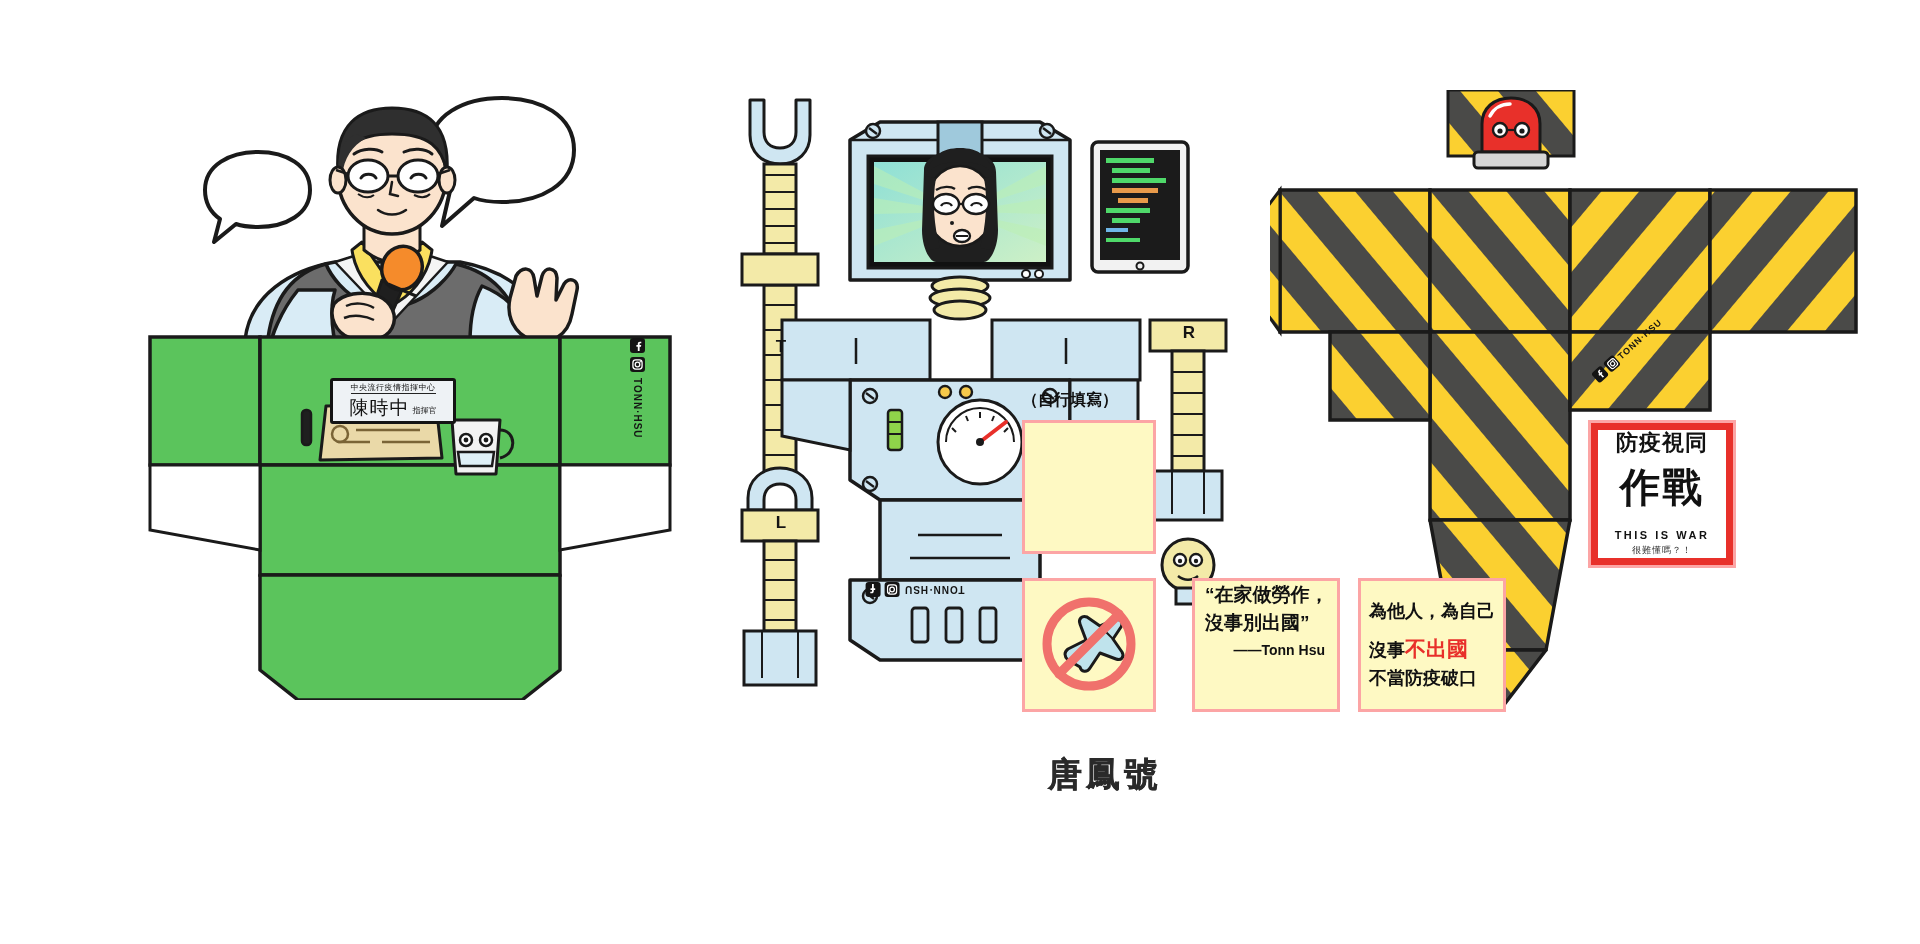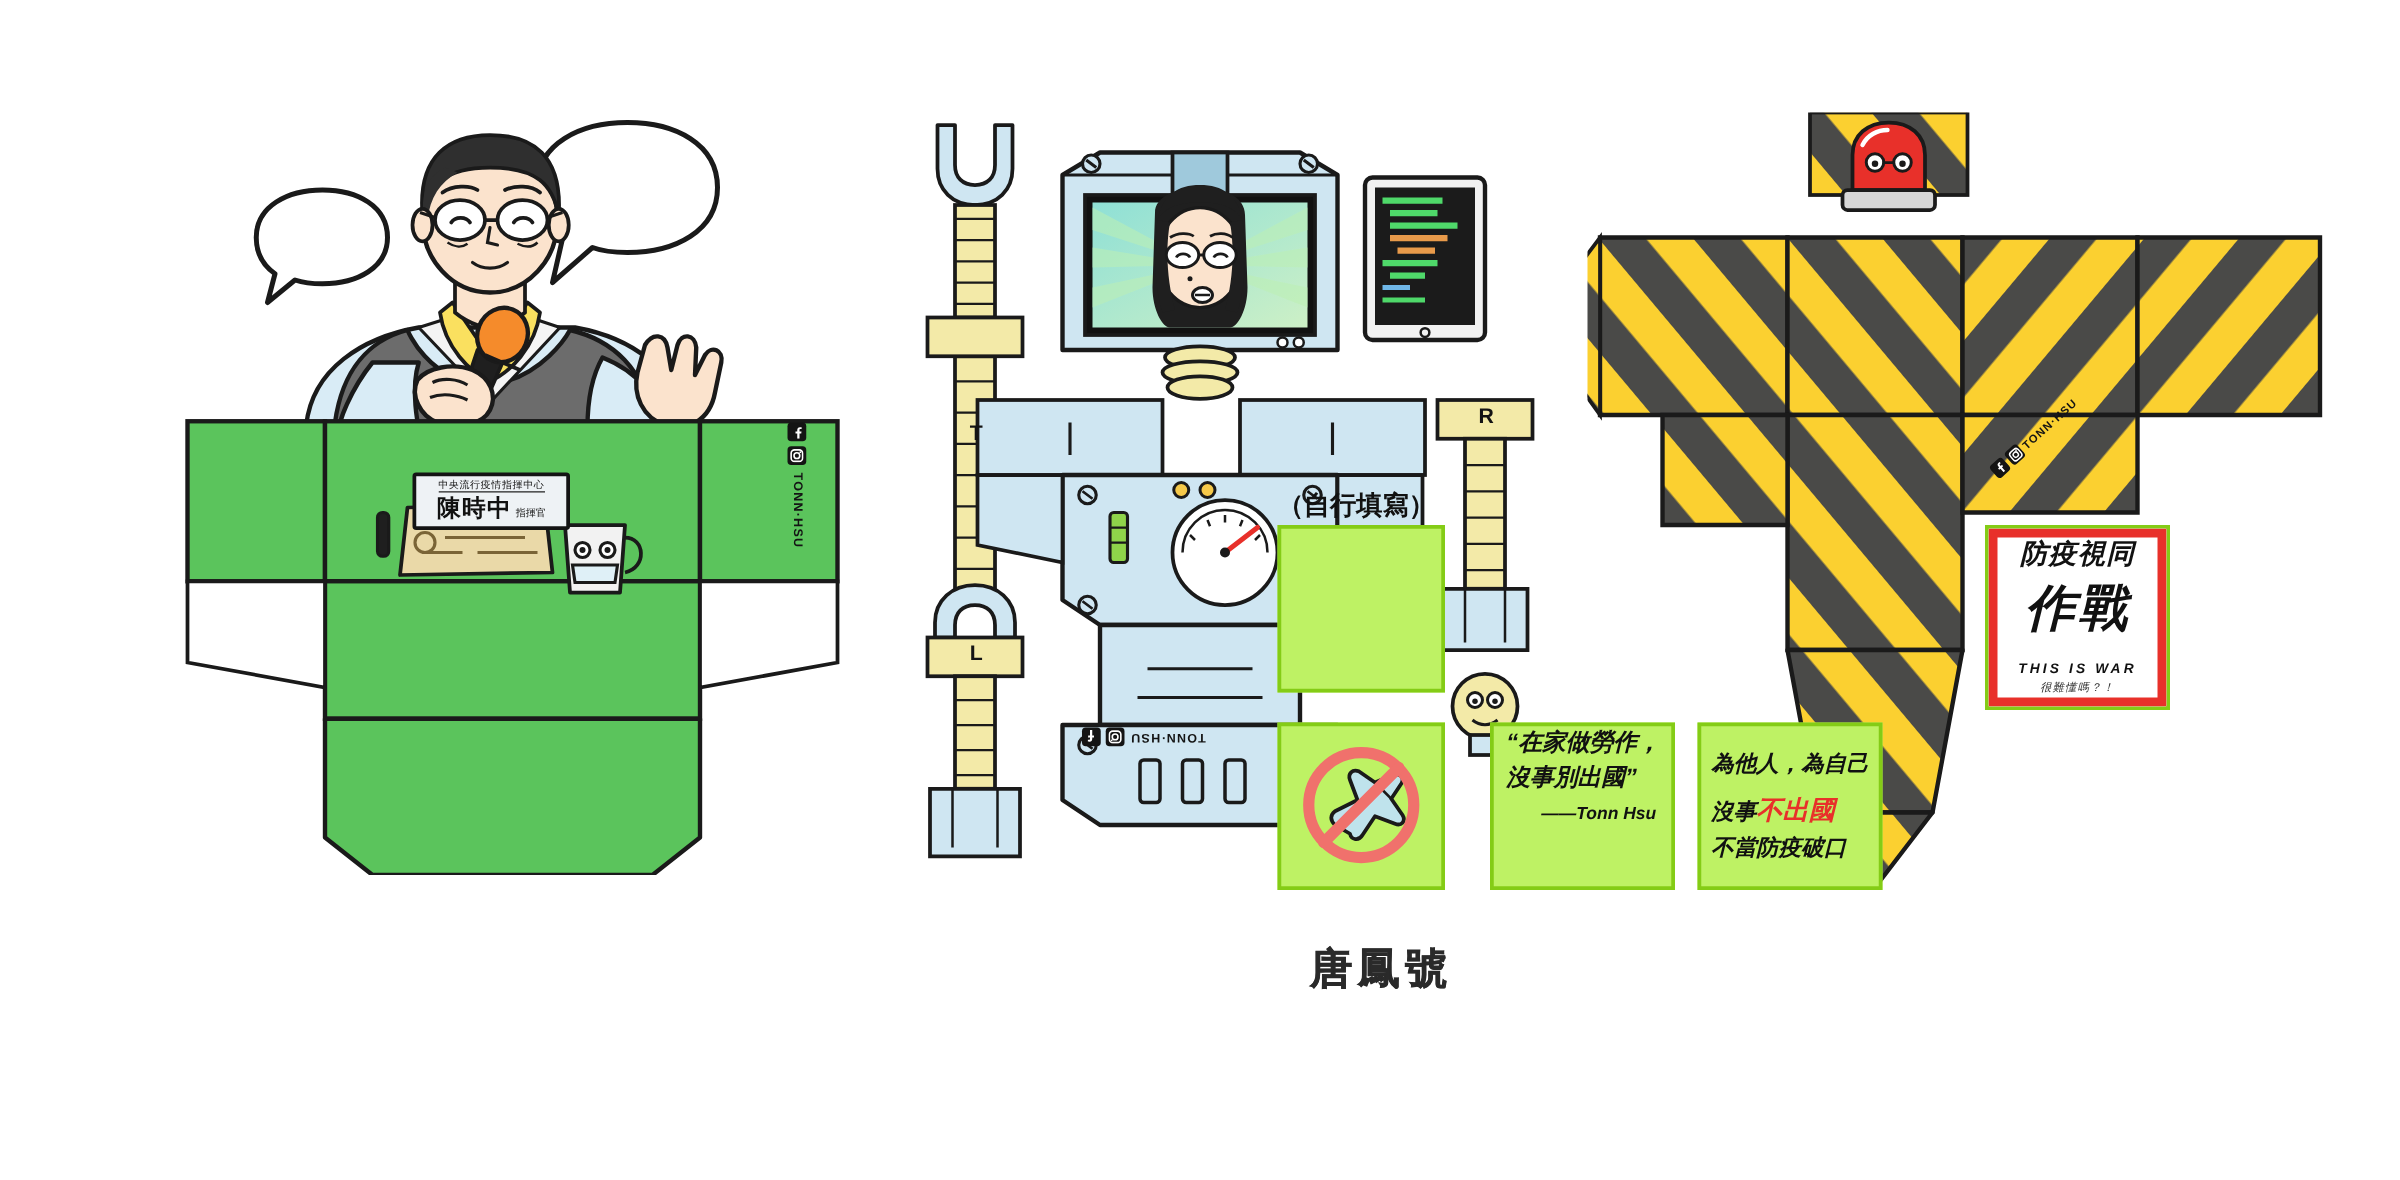--- a/index.html
+++ b/index.html
@@ -33,43 +33,42 @@
   .np-top {
     font-size: 8px;
     letter-spacing: .5px;
     color: #111;
     white-space: nowrap;
     border-bottom: 1.5px solid #222;
     padding-bottom: 1px;
     margin-bottom: 4px;
   }
   .np-row { display: flex; align-items: flex-end; gap: 3px; white-space: nowrap; }
-  .np-name { font-size: 19px; font-weight: bold; color: #111; letter-spacing: 1px; }
+  .np-name { font-size: 19px; font-weight: normal; color: #111; letter-spacing: 1px; }
   .np-title { font-size: 8px; color: #111; padding-bottom: 2px; }
   .sq {
     width: 15px; height: 15px;
     background: #141414;
     color: #fff;
     border-radius: 3px;
     display: flex; align-items: center; justify-content: center;
     font-size: 11px; font-weight: bold;
     flex: none;
   }
   .sq svg { display:block; }
   .handle {
     font-size: 10px; font-weight: bold; letter-spacing: 1px; color: #141414;
     white-space: nowrap;
   }
 
   
   .card {
     position: absolute;
-    background: #bef264;
-    border: 3px solid #84cc16;
-    font-style: italic;
+    background: #fef9c3;
+    border: 3px solid #fca5a5;
   }
   .card-inner {
     width: 100%; height: 100%;
     display: flex; flex-direction: column;
     align-items: center; justify-content: center;
     text-align: center;
   }
   .warnbox {
     width: 100%; height: 100%;
     border: 7px solid #e8302a;
@@ -89,21 +88,21 @@
   }
   .quote-by {
     font-size: 14px; font-weight: bold; color: #111;
     text-align: right; width: 100%; padding-right: 12px; margin-top: 6px;
   }
   .slogan { font-size: 18px; font-weight: bold; color: #111; line-height: 1.5; text-align:left; }
   .slogan .red { color: #e8302a; }
 
   .fillin-label {
     position: absolute;
-    font-size: 21px; font-weight: bold; color: #111;
+    font-size: 16px; font-weight: bold; color: #111;
   }
 
   .sig-seal { position: absolute; }
 </style>
 </head>
 <body>
 
 <div id="stage">
 
   <div class="panel" style="left:130px; top:90px; width:560px; height:610px;">

